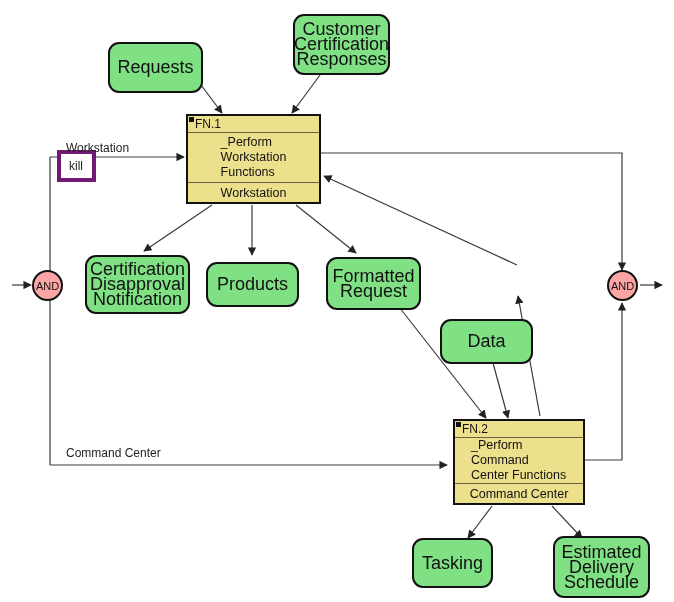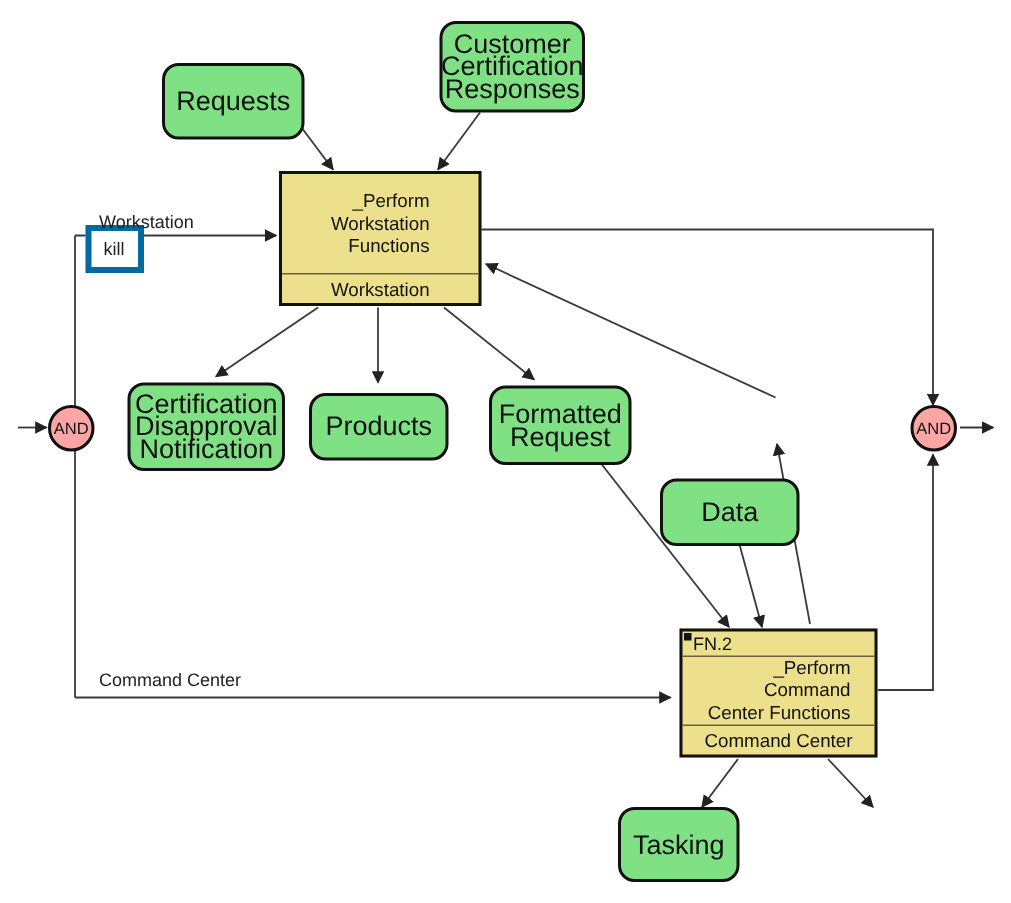--- a/index.html
+++ b/index.html
@@ -72,21 +72,21 @@
     top: 1px;
     width: 5px;
     height: 5px;
     background: #111111;
   }
   .fbox .fb-body {
     flex: 1 1 auto;
     display: flex;
     align-items: center;
     justify-content: center;
-    text-align: right;
+    text-align: left;
     font-size: 12.5px;
     line-height: 15px;
     color: #111111;
     white-space: pre-line;
     padding: 0 16px;
   }
   .fbox .fb-foot {
     box-sizing: border-box;
     height: 20px;
     flex: 0 0 20px;
@@ -121,21 +121,21 @@
     font-size: 12px;
     color: #222222;
     white-space: nowrap;
     z-index: 5;
   }
 
   
   .sel-box {
     position: absolute;
     box-sizing: border-box;
-    border: 4px solid #0369a1;
+    border: 4px solid #701a75;
     background: #ffffff;
     z-index: 4;
   }
   .sel-box .sel-text {
     position: absolute;
     left: 8px;
     top: 50%;
     transform: translateY(-50%);
     font-size: 12px;
     color: #222222;
@@ -198,20 +198,24 @@
     <span>Requests</span>
   </div>
 
   <div class="dbox" style="left:293px; top:14px; width:97px; height:61px;">
     <span>Customer
 Certification
 Responses</span>
   </div>
 
   <div class="fbox" style="left:186px; top:114px; width:135px; height:90px;">
+    <div class="fb-head">
+      <span class="fb-marker"></span>
+      <span>FN.1</span>
+    </div>
     <div class="fb-body">_Perform
 Workstation
 Functions</div>
     <div class="fb-foot">Workstation</div>
   </div>
 
   <div class="flabel" style="left:66px; top:141px;">Workstation</div>
 
   <div class="flabel" style="left:66px; top:446px;">Command Center</div>
 
@@ -254,14 +258,19 @@
     </div>
     <div class="fb-body">_Perform Command
 Center Functions</div>
     <div class="fb-foot">Command Center</div>
   </div>
 
   <div class="dbox" style="left:412px; top:538px; width:81px; height:50px;">
     <span>Tasking</span>
   </div>
 
+  <div class="dbox" style="left:553px; top:536px; width:97px; height:62px;">
+    <span>Estimated
+Delivery
+Schedule</span>
+  </div>
 
 </div>
 
 </body></html>

